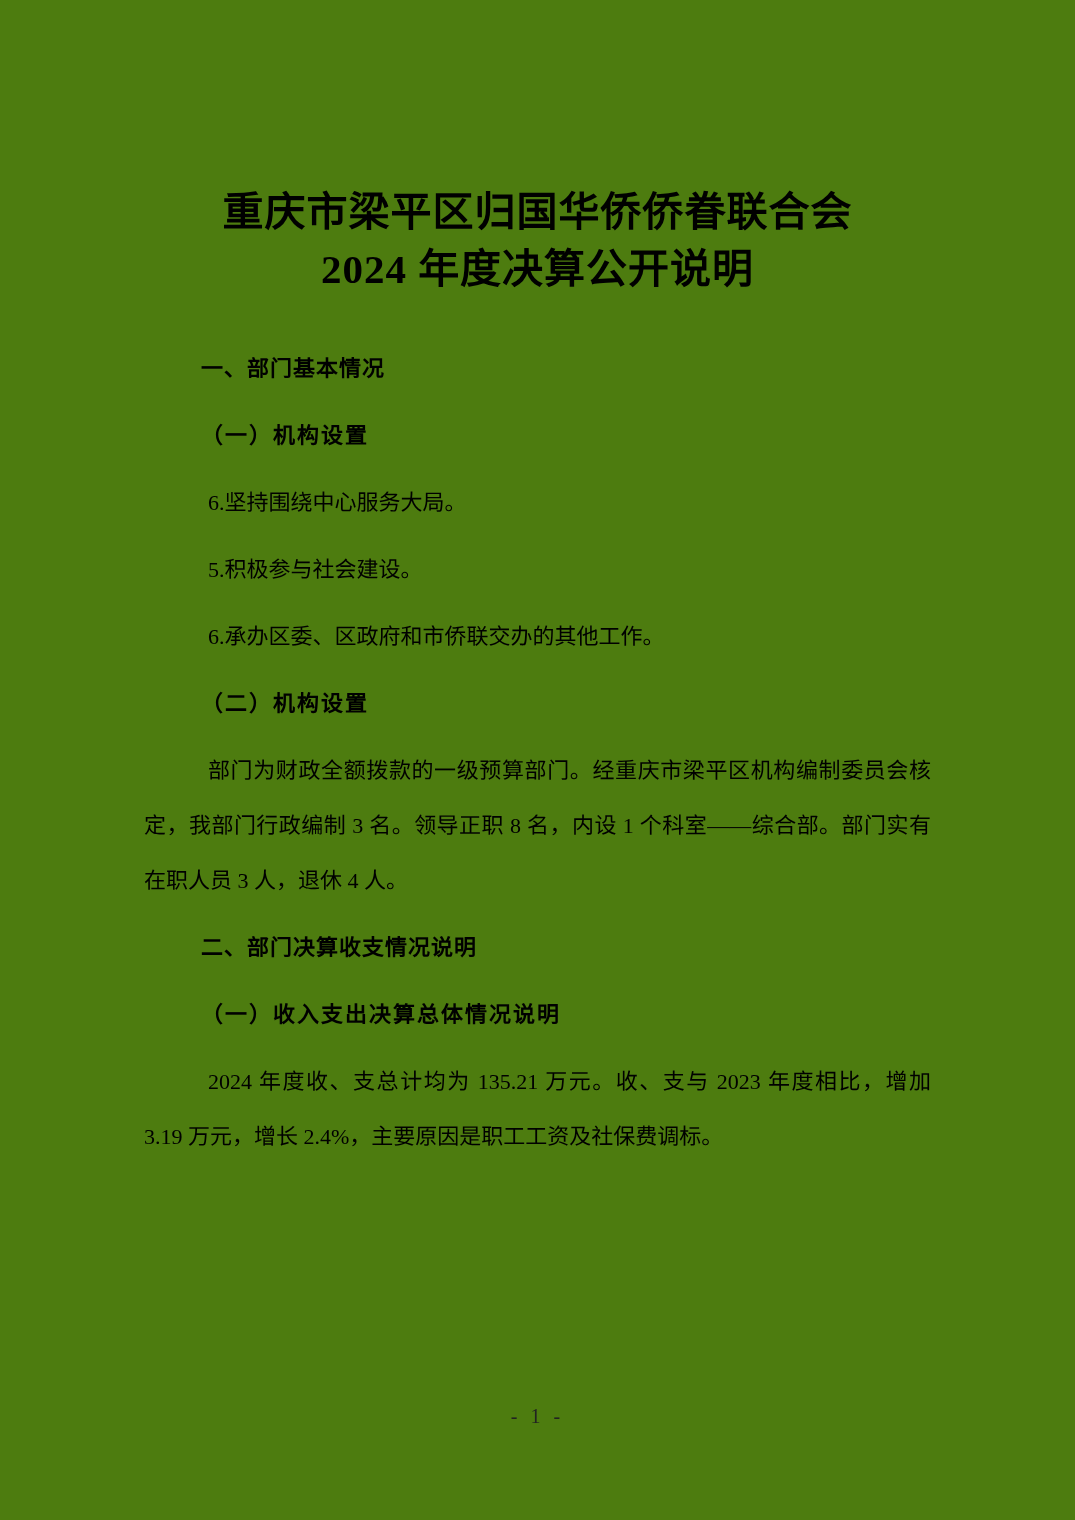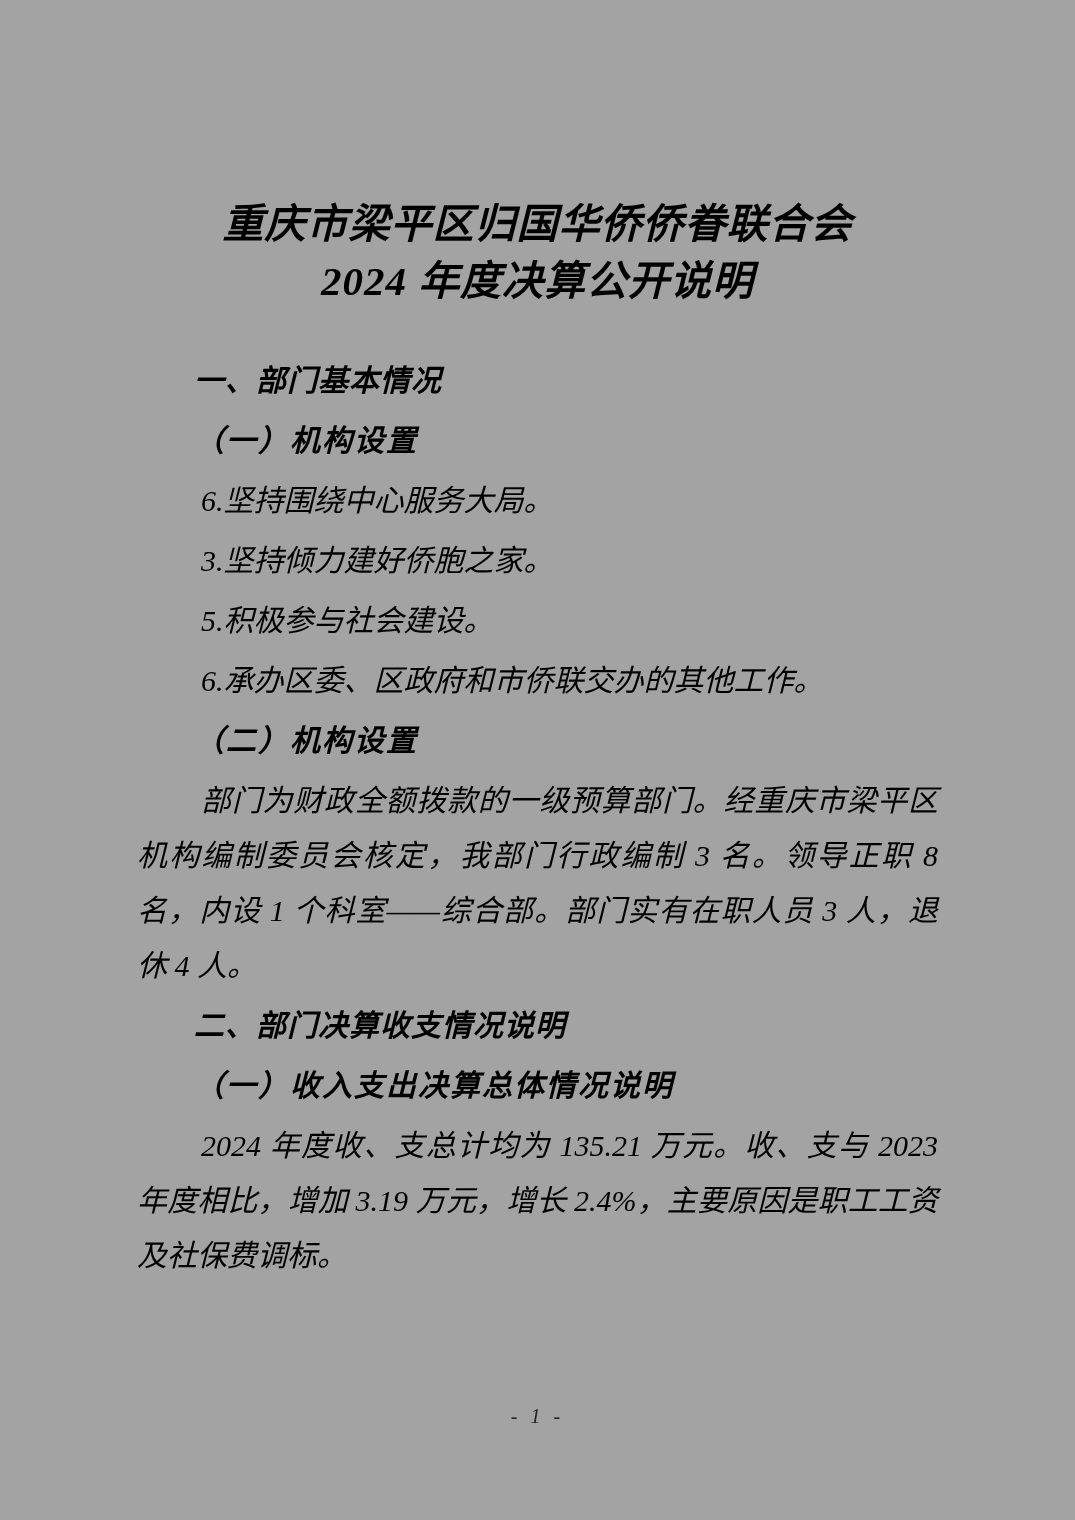--- a/index.html
+++ b/index.html
@@ -12,43 +12,42 @@
     background: #ffffff;
     color: #000000;
     font-family: "Liberation Serif", serif;
     position: relative;
     overflow: hidden;
   }
   .page {
     position: absolute;
     inset: 0;
     box-sizing: border-box;
-    padding: 16px 132px;
-    background: #a3a3a3;
-    font-style: italic;
+    padding: 4px 132px;
+    background: #4d7c0f;
   }
   
   .doc-title {
     margin: 180px 0 0 0;
     text-align: center;
     font-size: 41px;
     line-height: 57px;
     font-weight: bold;
     font-family: "Liberation Serif", "DejaVu Serif", serif;
     letter-spacing: 1px;
   }
   .title-line { display: block; }
 
   
   .content {
     margin-top: 43px;
   }
   .content p {
-    margin: 5px;
-    font-size: 30px;
+    margin: 12px;
+    font-size: 22px;
     line-height: 55px;
   }
   
   .h1 {
     font-family: "Liberation Sans", "DejaVu Sans", sans-serif;
     font-weight: bold;
     font-size: 31px;
     text-indent: 57px;
     letter-spacing: 1px;
   }
@@ -101,21 +100,20 @@
 
   <div class="content">
 
     <p class="h1">一、部门基本情况</p>
 
     <p class="h2">（一）机构设置</p>
 
 
     <p class="li">6.坚持围绕中心服务大局。</p>
 
-    <p class="li">3.坚持倾力建好侨胞之家。</p>
 
 
     <p class="li">5.积极参与社会建设。</p>
 
     <p class="li">6.承办区委、区政府和市侨联交办的其他工作。</p>
 
     <p class="h2">（二）机构设置</p>
 
     <p class="para">部门为财政全额拨款的一级预算部门。经重庆市梁平区机构编制委员会核定，我部门行政编制 3 名。领导正职 8 名，内设 1 个科室——综合部。部门实有在职人员 3 人，退休 4 人。</p>
 

